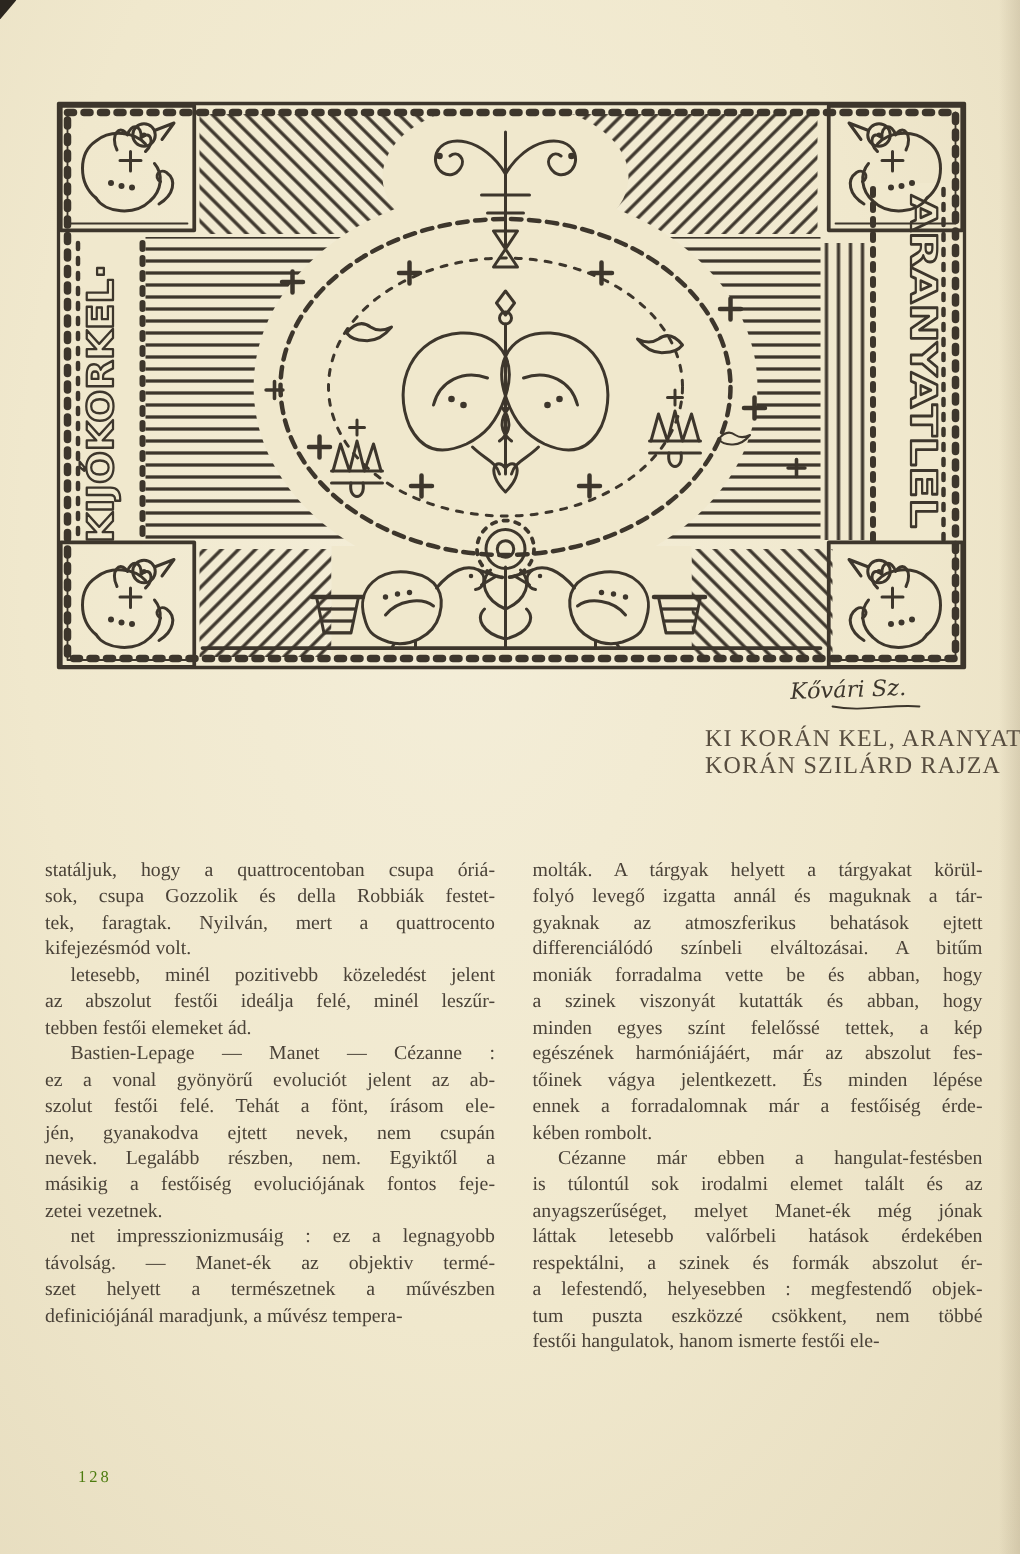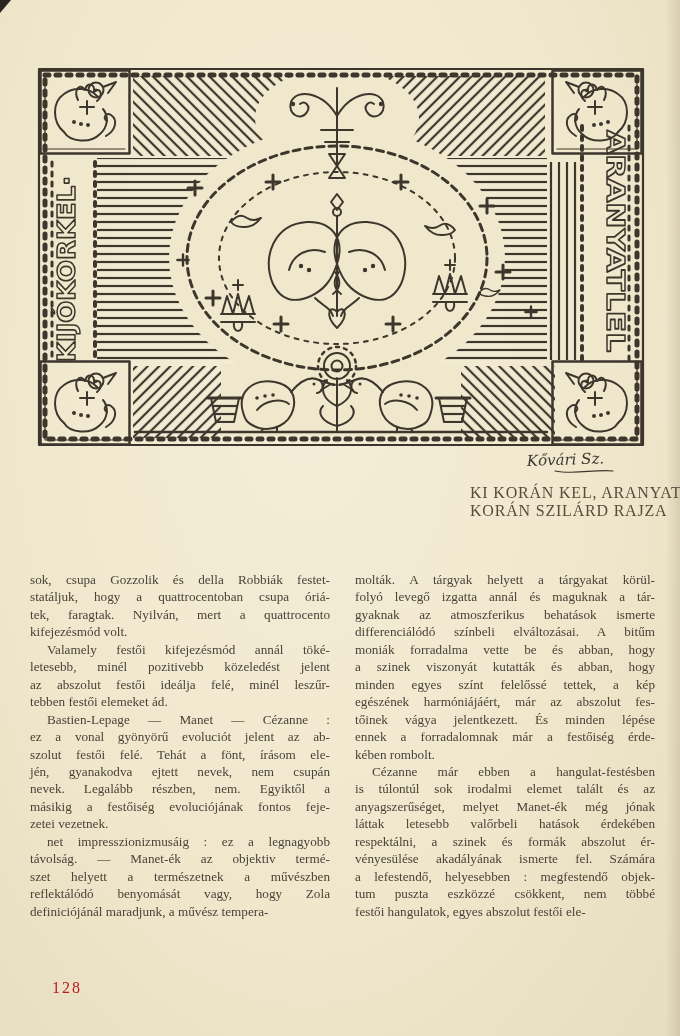--- a/index.html
+++ b/index.html
@@ -25,21 +25,21 @@
   #col-left{left:30px;top:571px;}
   #col-right{left:355px;top:571px;}
   .para{margin:0;}
   .para .line{
     font-size:13.2px;line-height:17.45px;
     text-align:justify;text-align-last:justify;white-space:normal;
   }
   .para .line.last{text-align-last:left;}
   .para.ind .line:first-child{text-indent:17px;}
   .page-number{
-    position:absolute;left:52px;top:979px;font-size:16px;letter-spacing:2px;color:#b91c1c;
+    position:absolute;left:52px;top:979px;font-size:11px;letter-spacing:2px;color:#4d7c0f;
   }
 </style>
 </head>
 <body>
 
 <div class="scan-artifact"></div>
 <div class="edge-shade"></div>
 
 <div class="illustration">
 <svg viewBox="0 0 612 412" width="612" height="412" xmlns="http://www.w3.org/2000/svg">
@@ -207,69 +207,66 @@
 </svg>
 </div>
 
 <div class="caption">
   <div>KI KORÁN KEL, ARANYAT LEL</div>
   <div>KORÁN SZILÁRD RAJZA</div>
 </div>
 
 <div class="col" id="col-left">
   <div class="para">
+      <div class="line">statáljuk, hogy a quattrocentoban csupa óriá-</div>
       <div class="line">sok, csupa Gozzolik és della Robbiák festet-</div>
-      <div class="line">statáljuk, hogy a quattrocentoban csupa óriá-</div>
       <div class="line">tek, faragtak. Nyilván, mert a quattrocento</div>
       <div class="line last">kifejezésmód volt.</div>
     </div>
   <div class="para ind">
-      <div class="line">Valamely festői kifejezésmód annál töké-</div>
       <div class="line">letesebb, minél pozitivebb közeledést jelent</div>
       <div class="line">az abszolut festői ideálja felé, minél leszűr-</div>
       <div class="line last">tebben festői elemeket ád.</div>
     </div>
   <div class="para ind">
       <div class="line">Bastien-Lepage — Manet — Cézanne :</div>
       <div class="line">ez a vonal gyönyörű evoluciót jelent az ab-</div>
       <div class="line">szolut festői felé. Tehát a fönt, írásom ele-</div>
       <div class="line">jén, gyanakodva ejtett nevek, nem csupán</div>
       <div class="line">nevek. Legalább részben, nem. Egyiktől a</div>
       <div class="line">másikig a festőiség evoluciójának fontos feje-</div>
       <div class="line last">zetei vezetnek.</div>
     </div>
   <div class="para ind">
       <div class="line">net impresszionizmusáig : ez a legnagyobb</div>
       <div class="line">távolság. — Manet-ék az objektiv termé-</div>
       <div class="line">szet helyett a természetnek a művészben</div>
-      <div class="line">reflektálódó benyomását vagy, hogy Zola</div>
       <div class="line last">definiciójánál maradjunk, a művész tempera-</div>
     </div>
 </div>
 
 <div class="col" id="col-right">
   <div class="para">
       <div class="line">molták. A tárgyak helyett a tárgyakat körül-</div>
       <div class="line">folyó levegő izgatta annál és maguknak a tár-</div>
-      <div class="line">gyaknak az atmoszferikus behatások ismerte</div>
+      <div class="line">gyaknak az atmoszferikus behatások ejtett</div>
       <div class="line">differenciálódó színbeli elváltozásai. A bitűm</div>
       <div class="line">moniák forradalma vette be és abban, hogy</div>
       <div class="line">a szinek viszonyát kutatták és abban, hogy</div>
       <div class="line">minden egyes színt felelőssé tettek, a kép</div>
       <div class="line">egészének harmóniájáért, már az abszolut fes-</div>
       <div class="line">tőinek vágya jelentkezett. És minden lépése</div>
       <div class="line">ennek a forradalomnak már a festőiség érde-</div>
       <div class="line last">kében rombolt.</div>
     </div>
   <div class="para ind">
       <div class="line">Cézanne már ebben a hangulat-festésben</div>
       <div class="line">is túlontúl sok irodalmi elemet talált és az</div>
       <div class="line">anyagszerűséget, melyet Manet-ék még jónak</div>
       <div class="line">láttak letesebb valőrbeli hatások érdekében</div>
       <div class="line">respektálni, a szinek és formák abszolut ér-</div>
-      <div class="line">vényesülése akadályának ismerte fel. Számára</div>
       <div class="line">a lefestendő, helyesebben : megfestendő objek-</div>
       <div class="line">tum puszta eszközzé csökkent, nem többé</div>
-      <div class="line last">festői hangulatok, egyes abszolut festői ele-</div>
+      <div class="line last">festői hangulatok, hanom ismerte festői ele-</div>
     </div>
 </div>
 
 <div class="page-number">128</div>
 
 </body></html>

